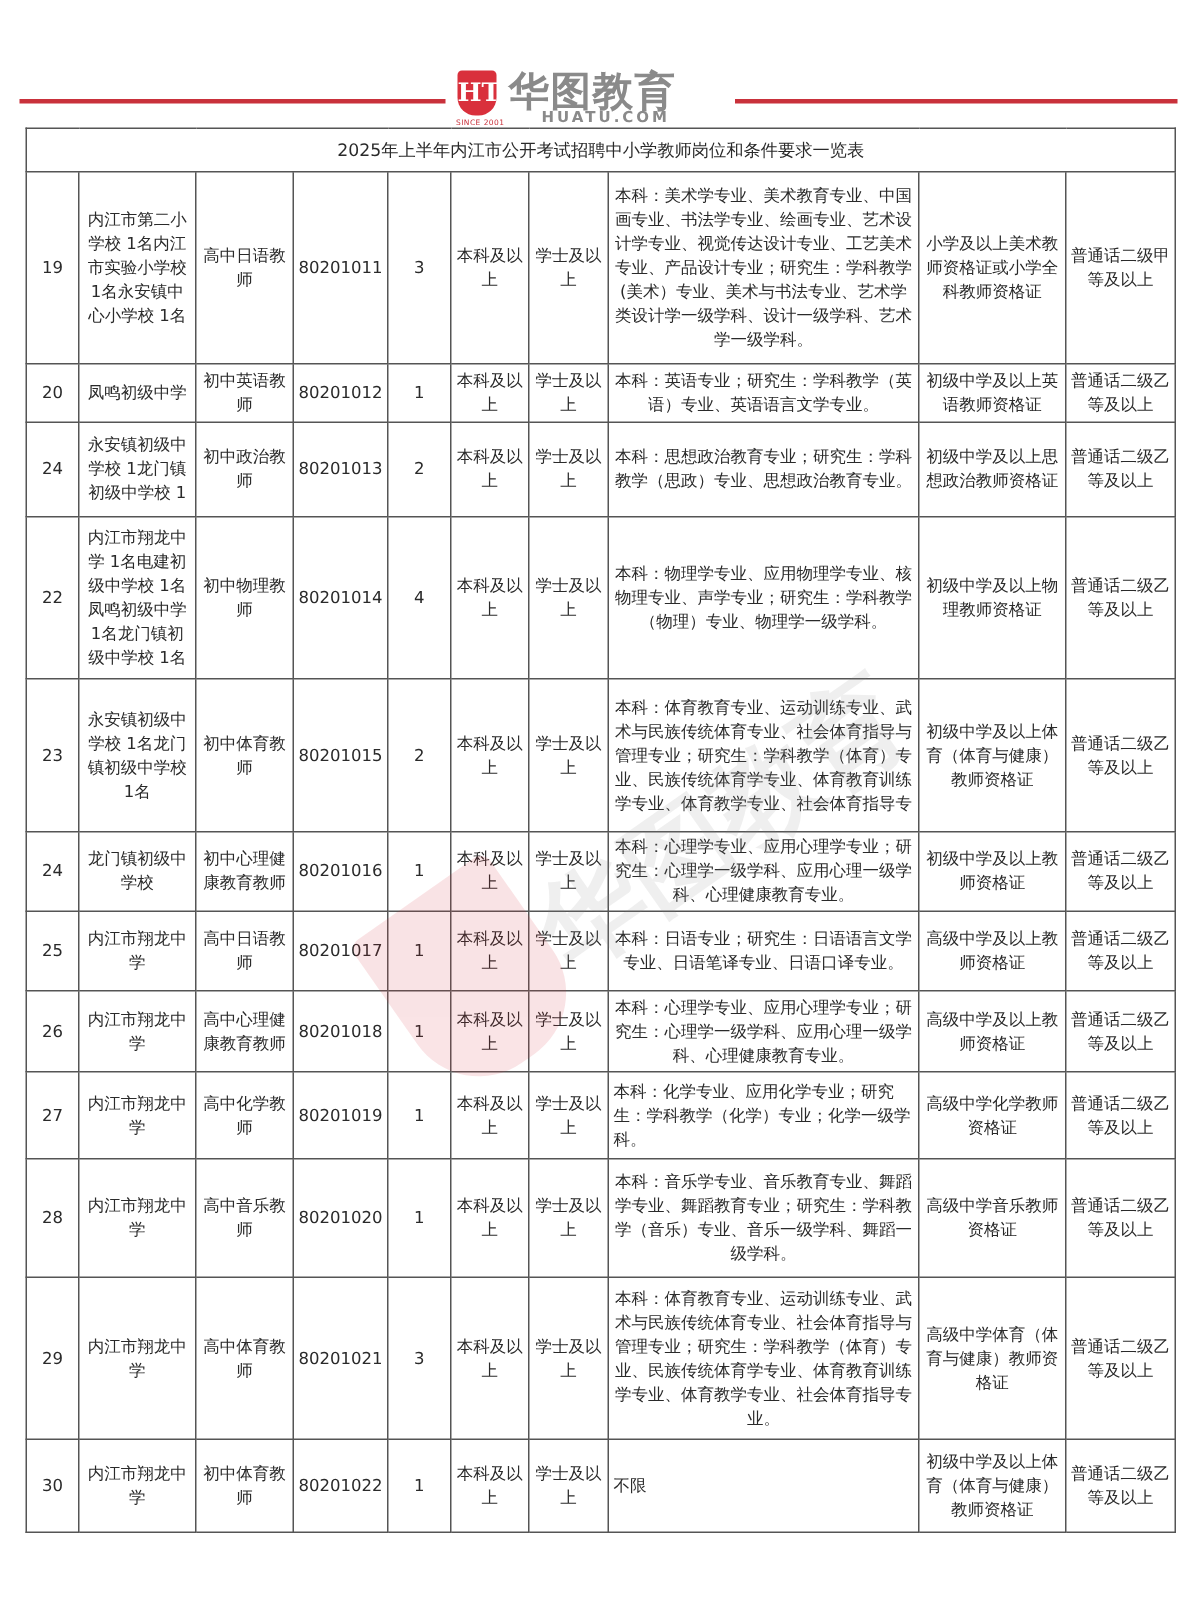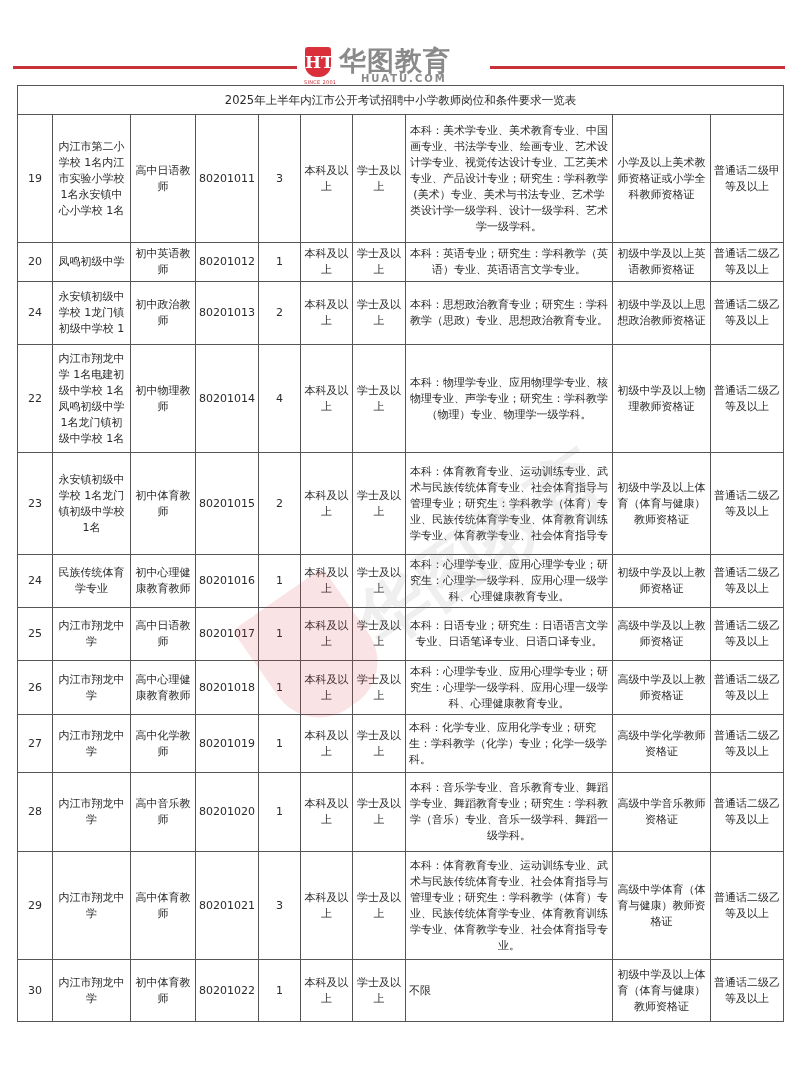--- a/index.html
+++ b/index.html
@@ -116,21 +116,21 @@
     <td>80201015</td>
     <td>2</td>
     <td>本科及以上</td>
     <td>学士及以上</td>
     <td class="major">本科：体育教育专业、运动训练专业、武术与民族传统体育专业、社会体育指导与管理专业；研究生：学科教学（体育）专业、民族传统体育学专业、体育教育训练学专业、体育教学专业、社会体育指导专</td>
     <td>初级中学及以上体育（体育与健康）教师资格证</td>
     <td>普通话二级乙等及以上</td>
   </tr>
   <tr style="height:53px">
     <td>24</td>
-    <td>民族传统体育学专业</td>
+    <td>龙门镇初级中学校</td>
     <td>初中心理健康教育教师</td>
     <td>80201016</td>
     <td>1</td>
     <td>本科及以上</td>
     <td>学士及以上</td>
     <td class="major">本科：心理学专业、应用心理学专业；研究生：心理学一级学科、应用心理一级学科、心理健康教育专业。</td>
     <td>初级中学及以上教师资格证</td>
     <td>普通话二级乙等及以上</td>
   </tr>
   <tr style="height:53px">

